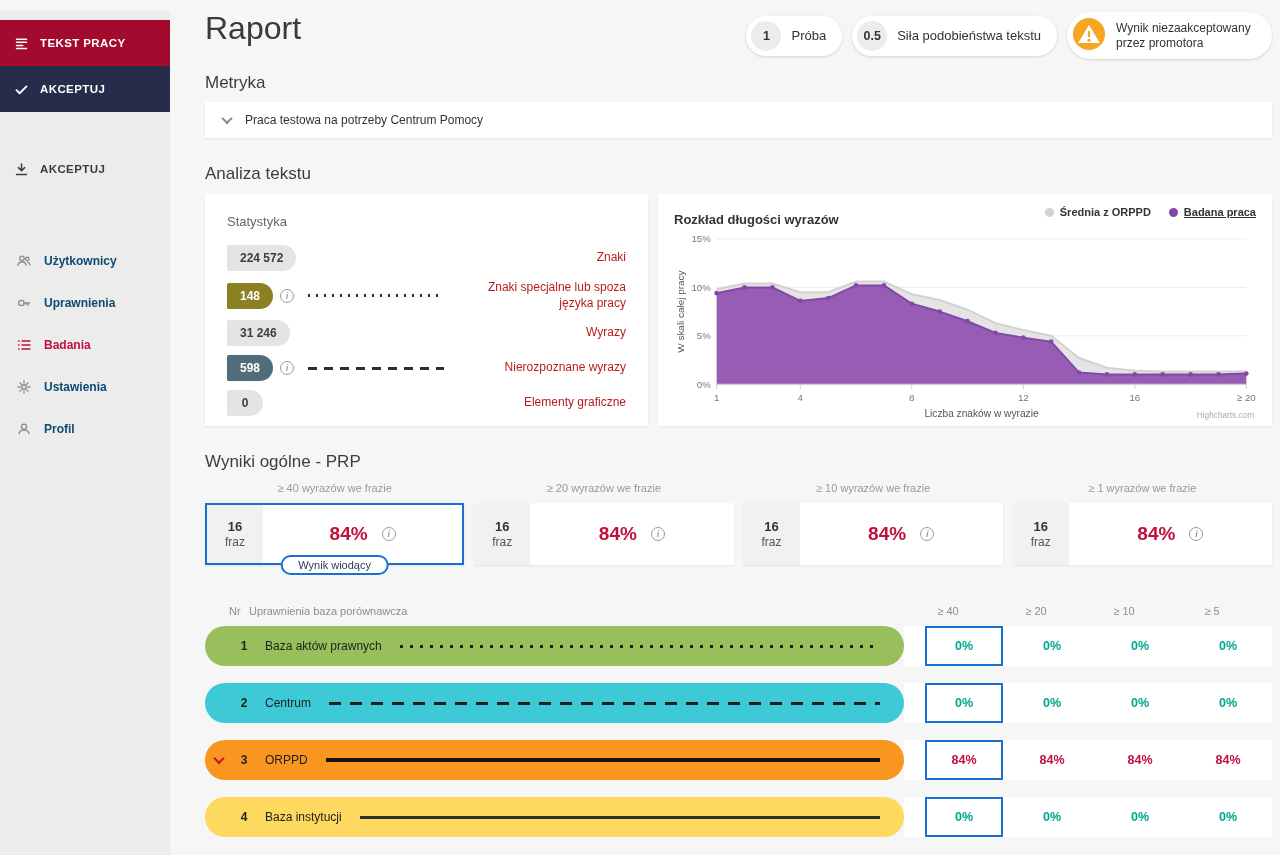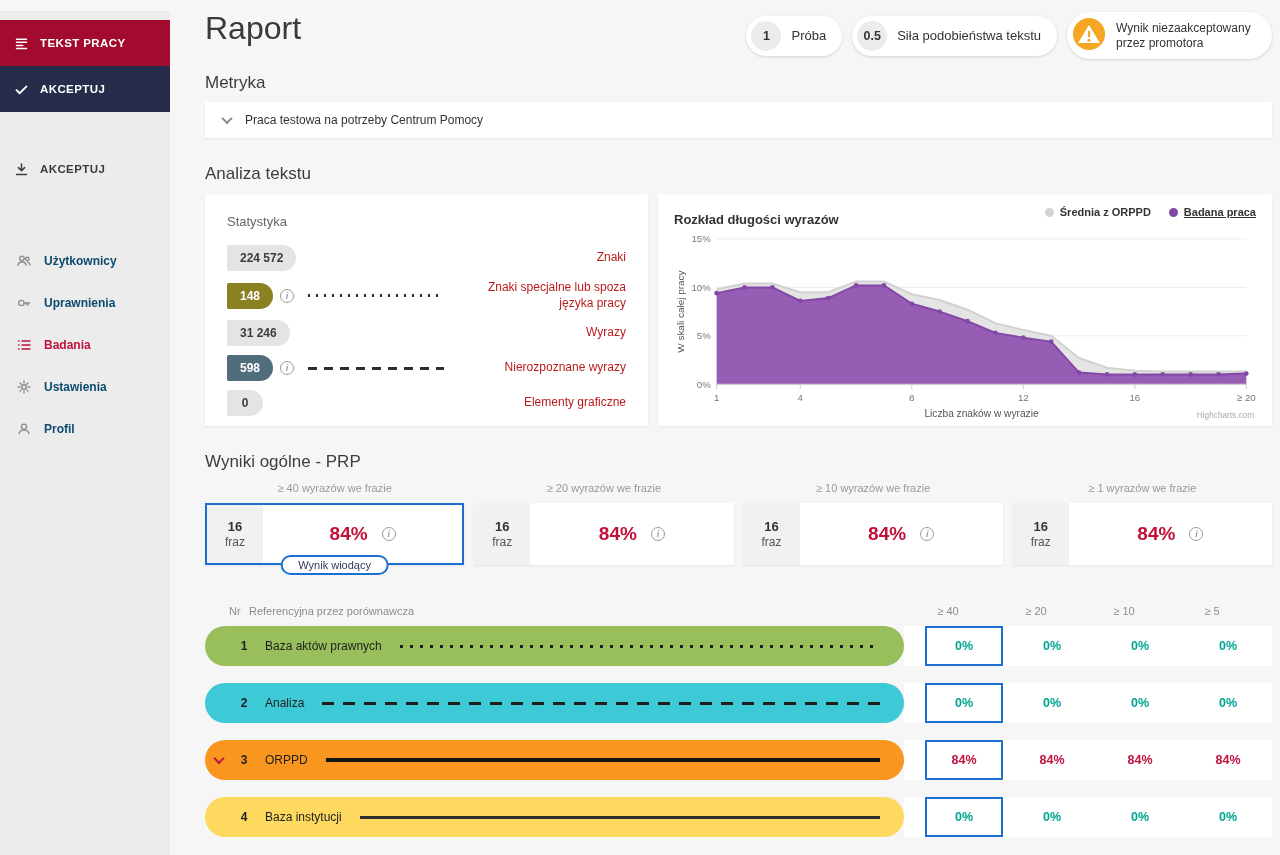--- a/index.html
+++ b/index.html
@@ -368,21 +368,21 @@
           <span>84%</span>
           <span class="info-i">i</span>
         </div>
       </div>
     </div>
   </div>
 
   <div class="tbl">
     <div class="tbl-head">
       <span class="th-nr">Nr</span>
-      <span class="th-base">Referencyjna przez porównawcza</span>
+      <span class="th-base">Uprawnienia baza porównawcza</span>
       <span class="cells-pad">
         <span class="th-col">≥ 40</span>
         <span class="th-col">≥ 20</span>
         <span class="th-col">≥ 10</span>
         <span class="th-col">≥ 5</span>
       </span>
     </div>
 
     <div class="trow">
       <div class="bar" style="background-color: rgb(152, 191, 92);">
@@ -400,21 +400,21 @@
         <span class="cell" style="color: rgb(0, 166, 147);">0%</span>
         <span class="cell" style="color: rgb(0, 166, 147);">0%</span>
         <span class="cell" style="color: rgb(0, 166, 147);">0%</span>
       </div>
     </div>
 
     <div class="trow">
       <div class="bar" style="background-color: rgb(62, 201, 214);">
         <span class="chev-slot"></span>
         <span class="nr">2</span>
-        <span class="lbl">Analiza</span>
+        <span class="lbl">Centrum</span>
         <span class="pat pat-dashed"></span>
       </div>
       <div class="cells">
         <span class="cell">
             <span class="cell-box">
               <span style="color: rgb(0, 166, 147);">0%</span>
             </span>
           </span>
         <span class="cell" style="color: rgb(0, 166, 147);">0%</span>
         <span class="cell" style="color: rgb(0, 166, 147);">0%</span>

